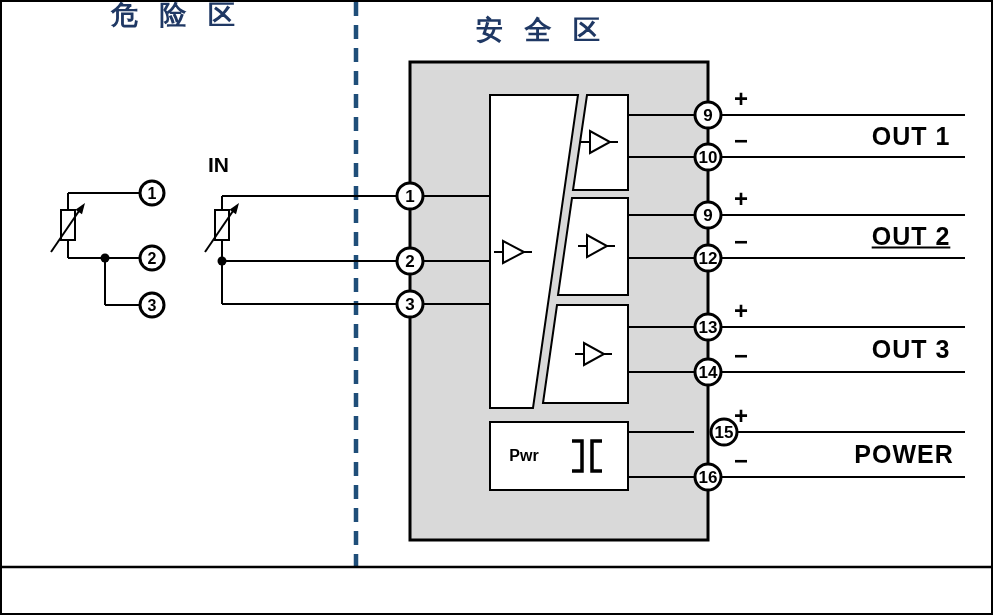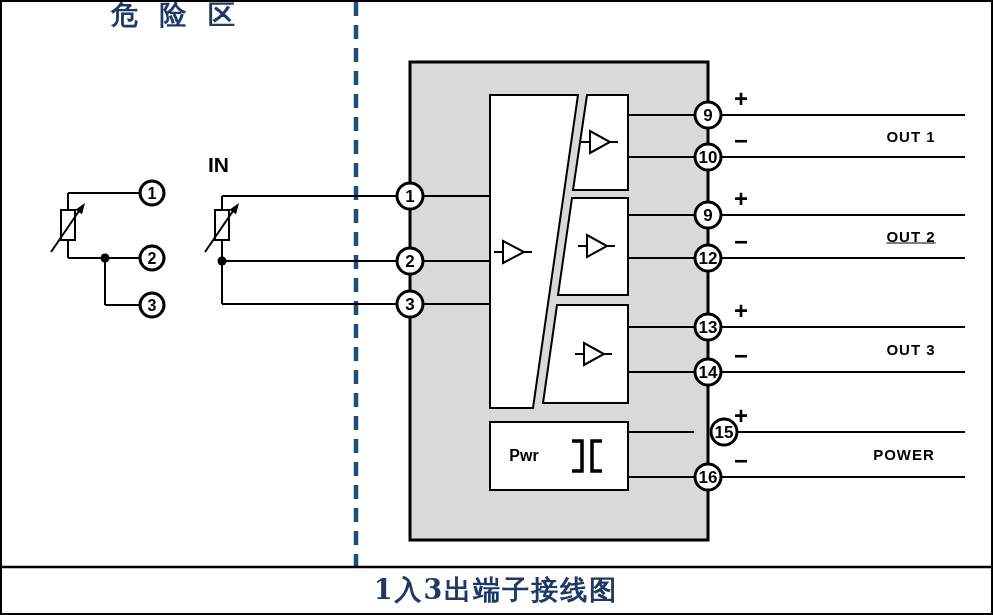--- a/index.html
+++ b/index.html
@@ -7,21 +7,21 @@
   .canvas { position:relative; width:993px; height:615px; background:#ffffff; overflow:hidden; }
   .frame { position:absolute; inset:0; border:2px solid #000; pointer-events:none; z-index:10; }
   svg.art { position:absolute; left:0; top:0; z-index:1; }
   .abs { position:absolute; transform:translate(-50%,-50%); z-index:3; }
   .zone-title { color:#1f3864; font-family:"DejaVu Serif", serif; font-weight:bold; font-size:27px; letter-spacing:6px; white-space:nowrap; }
   .footer-title { color:#1f3864; font-family:"DejaVu Serif", serif; font-weight:bold; font-size:27px; letter-spacing:2px; white-space:nowrap; }
   .term { position:absolute; transform:translate(-50%,-50%); border:3px solid #000; border-radius:50%; background:#fff; display:flex; align-items:center; justify-content:center; font-weight:bold; color:#000; z-index:4; }
   .term.big { width:29px; height:29px; font-size:17px; }
   .term.small { width:27px; height:27px; font-size:16px; }
   .sign { font-weight:bold; font-size:24px; color:#000; line-height:1; }
-  .chan-label { font-weight:bold; font-size:15px; color:#000; letter-spacing:1px; white-space:nowrap; }
+  .chan-label { font-weight:bold; font-size:25px; color:#000; letter-spacing:1px; white-space:nowrap; }
   .in-label { font-weight:bold; font-size:21px; color:#000; }
   .pwr-label { font-weight:bold; font-size:16px; color:#000; }
 </style>
 </head>
 <body>
 
 <div class="canvas">
 
   <svg class="art" width="993" height="615" viewBox="0 0 993 615">
 
@@ -118,20 +118,21 @@
       <line x1="722" y1="215" x2="965" y2="215"></line>
       <line x1="722" y1="258" x2="965" y2="258"></line>
       <line x1="722" y1="327" x2="965" y2="327"></line>
       <line x1="722" y1="372" x2="965" y2="372"></line>
       <line x1="722" y1="432" x2="965" y2="432"></line>
       <line x1="722" y1="477" x2="965" y2="477"></line>
     </g>
   </svg>
 
   <div class="abs zone-title" style="left:176px; top:15px;">危 险 区</div>
+  <div class="abs zone-title" style="left:541px; top:30px;">安 全 区</div>
 
   <div class="abs in-label" style="left:214px; top:165px;padding-left:9px;">IN</div>
 
   <div class="term small" style="left:152px; top:193px;">1</div>
   <div class="term small" style="left:152px; top:258px;">2</div>
   <div class="term small" style="left:152px; top:305px;">3</div>
 
   <div class="term big" style="left:410px; top:196px;">1</div>
   <div class="term big" style="left:410px; top:261px;">2</div>
   <div class="term big" style="left:410px; top:304px;">3</div>
@@ -154,16 +155,15 @@
   <div class="abs sign" style="left:741px; top:311px;">+</div>
   <div class="abs sign" style="left:741px; top:356px;">−</div>
   <div class="abs sign" style="left:741px; top:416px;">+</div>
   <div class="abs sign" style="left:741px; top:461px;">−</div>
 
   <div class="abs chan-label" style="left:911px; top:136px;">OUT 1</div>
   <div class="abs chan-label" style="left:911px; top:236px;text-decoration:underline;">OUT 2</div>
   <div class="abs chan-label" style="left:911px; top:349px;">OUT 3</div>
   <div class="abs chan-label" style="left:904px; top:454px;">POWER</div>
 
-  <div class="abs footer-title" style="left:496px; top:590px;">1入3出端子接线图</div>
 
   <div class="frame"></div>
 </div>
 
 </body></html>

